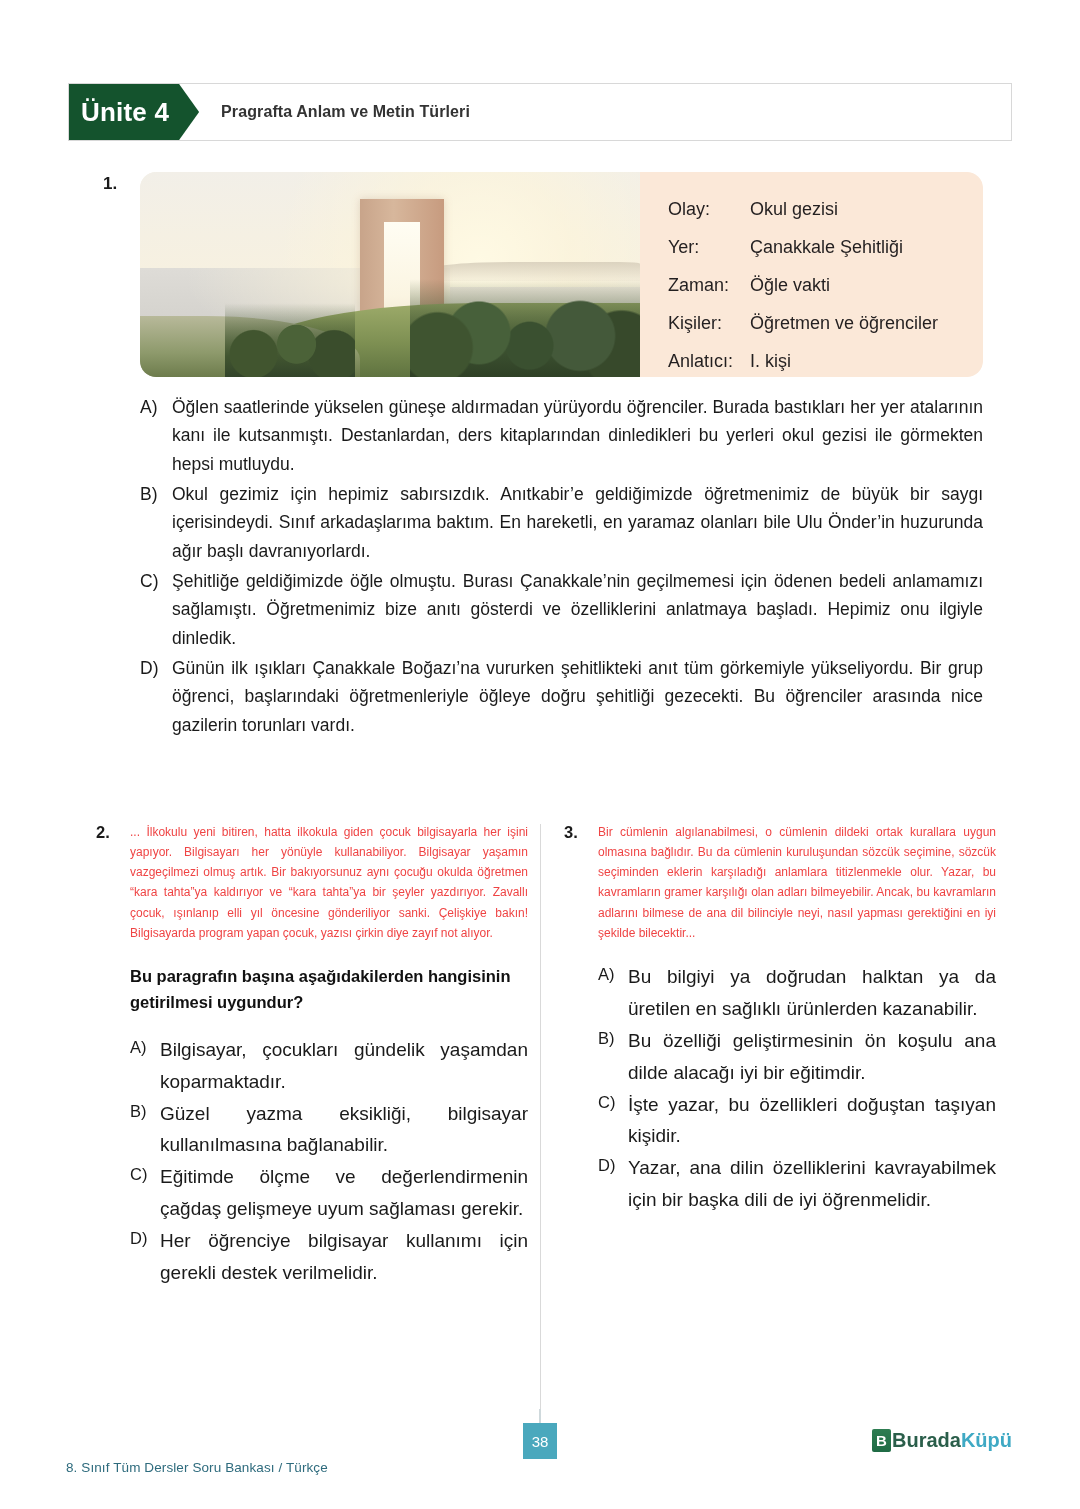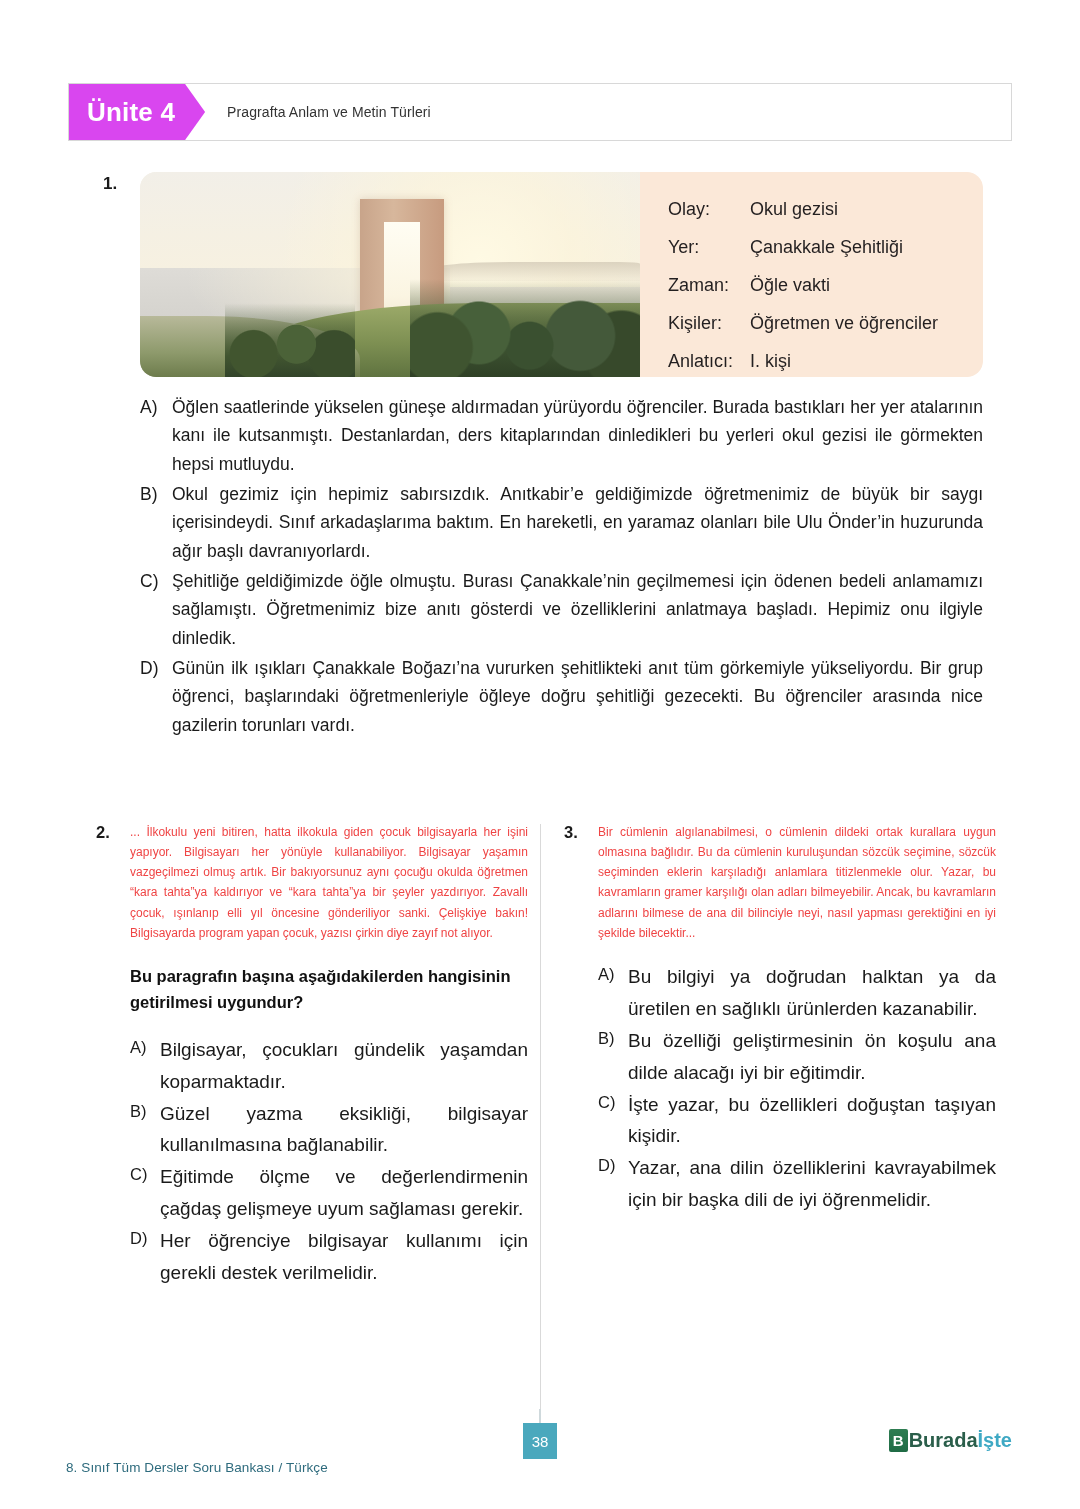--- a/index.html
+++ b/index.html
@@ -38,40 +38,41 @@
     display: flex;
     align-items: center;
     color: #ffffff;
     font-weight: bold;
     font-size: 26px;
     letter-spacing: 0.2px;
     white-space: nowrap;
     height: 100%;
   }
   .badge-unit {
-    background: #d946ef;
-    padding: 0 30px 0 18px;
+    background: #14532d;
+    padding: 0 30px 0 12px;
     clip-path: polygon(0 0, calc(100% - 20px) 0, 100% 50%, calc(100% - 20px) 100%, 0 100%);
     z-index: 3;
   }
   .badge-test {
     background: #27a9e1;
     padding: 0 34px 0 30px;
     margin-left: -14px;
     clip-path: polygon(0 0, calc(100% - 22px) 0, 100% 50%, calc(100% - 22px) 100%, 0 100%, 16px 50%);
     z-index: 2;
   }
 
   .header-subtitle {
     display: flex;
     align-items: center;
     padding-left: 22px;
-    font-size: 14px;
+    font-size: 16px;
     color: #333333;
     letter-spacing: 0.1px;
+    font-weight: bold;
   }
 
   
   .q1-wrap {
     position: absolute;
     left: 103px;
     top: 172px;
     width: 880px;
   }
 
@@ -468,16 +469,16 @@
 
   </div>
 
   <div class="footer-note">8. Sınıf Tüm Dersler Soru Bankası / Türkçe</div>
   <div class="page-tab-stem"></div>
   <div class="page-tab">38</div>
 
   <div class="logo">
     <span class="logo-mark">B</span>
     <span class="logo-a">Burada</span>
-    <span class="logo-b">İşte</span>
+    <span class="logo-b">Küpü</span>
   </div>
 
 </div>
 
 </body></html>

